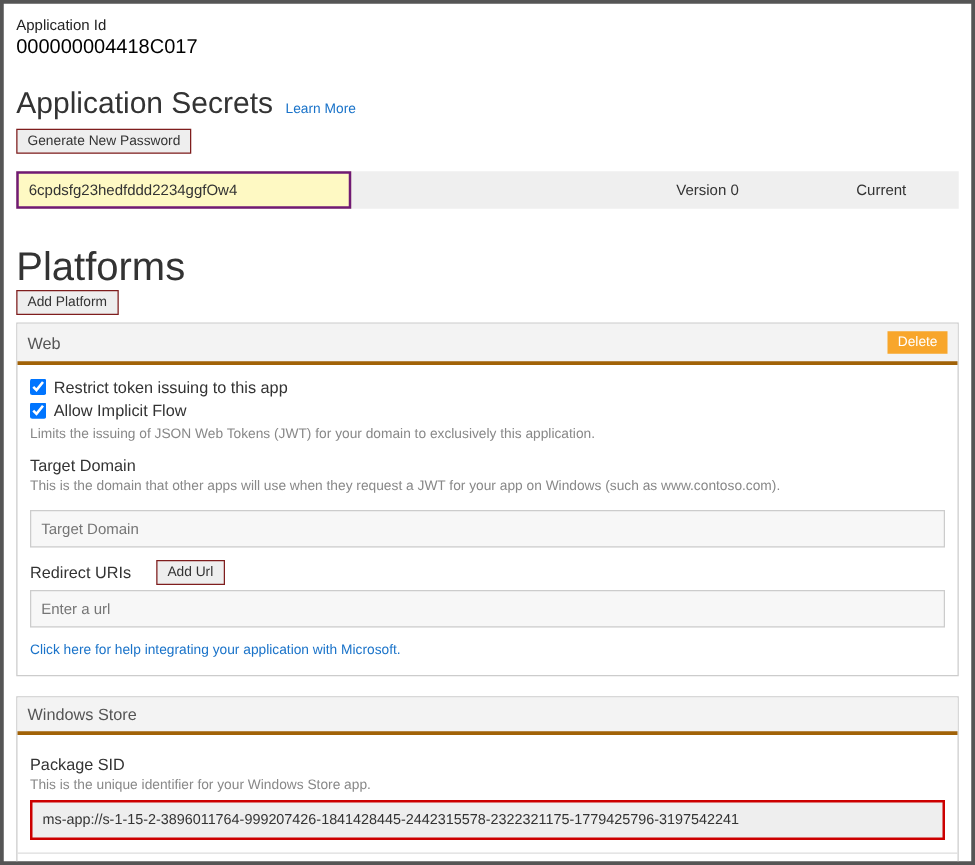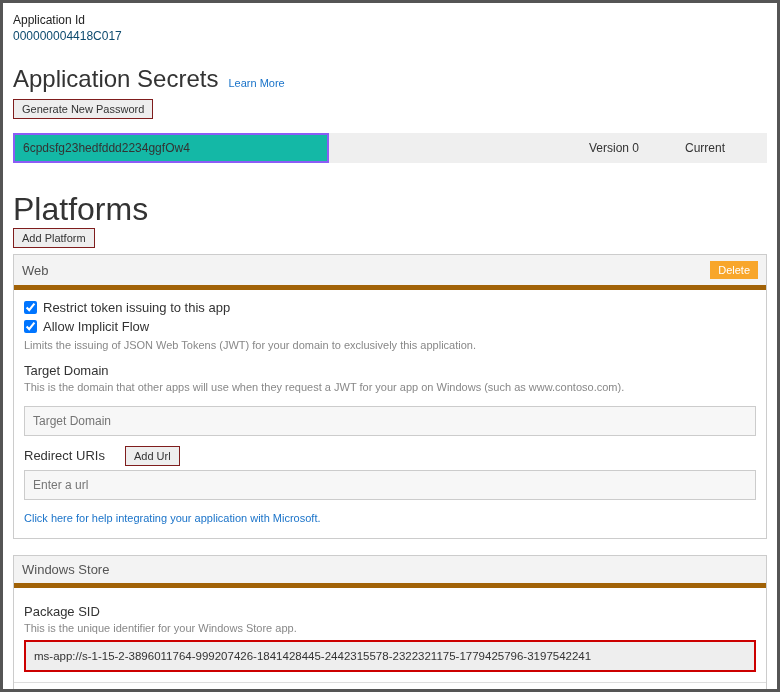--- a/index.html
+++ b/index.html
@@ -7,21 +7,21 @@
       font-family: "Segoe UI", Tahoma, sans-serif;
       width: 780px;
       height: 692px;
       border: 3px solid #555;
       background: #fff;
       padding: 10px 10px 0 10px;
       overflow: hidden;
       color: #333;
     }
     .label-small { font-size: 12px; color: #222; }
-    .value-small { font-size: 12px; color: #0c4a6e; margin-top: 2px; }
+    .value-small { font-size: 16px; color: #000000; margin-top: 2px; }
     h2.section-title {
       font-weight: 300;
       font-size: 24px;
       color: #333;
       margin-top: 22px;
       margin-bottom: 6px;
       display: flex;
       align-items: baseline;
       gap: 10px;
     }
@@ -36,40 +36,40 @@
       font-family: inherit;
     }
     .secrets-row {
       display: flex;
       align-items: stretch;
       background: #efefef;
       margin-top: 14px;
       font-size: 12px;
     }
     .secret-value {
-      border: 2px solid #8b5cf6;
+      border: 2px solid #701a75;
       padding: 6px 8px;
-      width: 316px;
-      background: #14b8a6;
+      width: 268px;
+      background: #fef9c3;
     }
     .secret-version { flex: 1; padding: 8px 8px 8px 260px; }
     .secret-status { width: 90px; padding: 8px; }
     .panel {
       border: 1px solid #ccc;
       margin-top: 6px;
     }
     .panel-header {
       background: #f3f3f3;
       padding: 6px 8px;
       font-size: 13px;
       color: #555;
       display: flex;
       justify-content: space-between;
       align-items: center;
-      border-bottom: 5px solid #a16207;
+      border-bottom: 3px solid #a16207;
     }
     .btn-delete {
       background: #f8a62b;
       color: #fff;
       border: none;
       padding: 3px 8px;
       font-size: 11px;
       cursor: pointer;
       font-family: inherit;
     }

